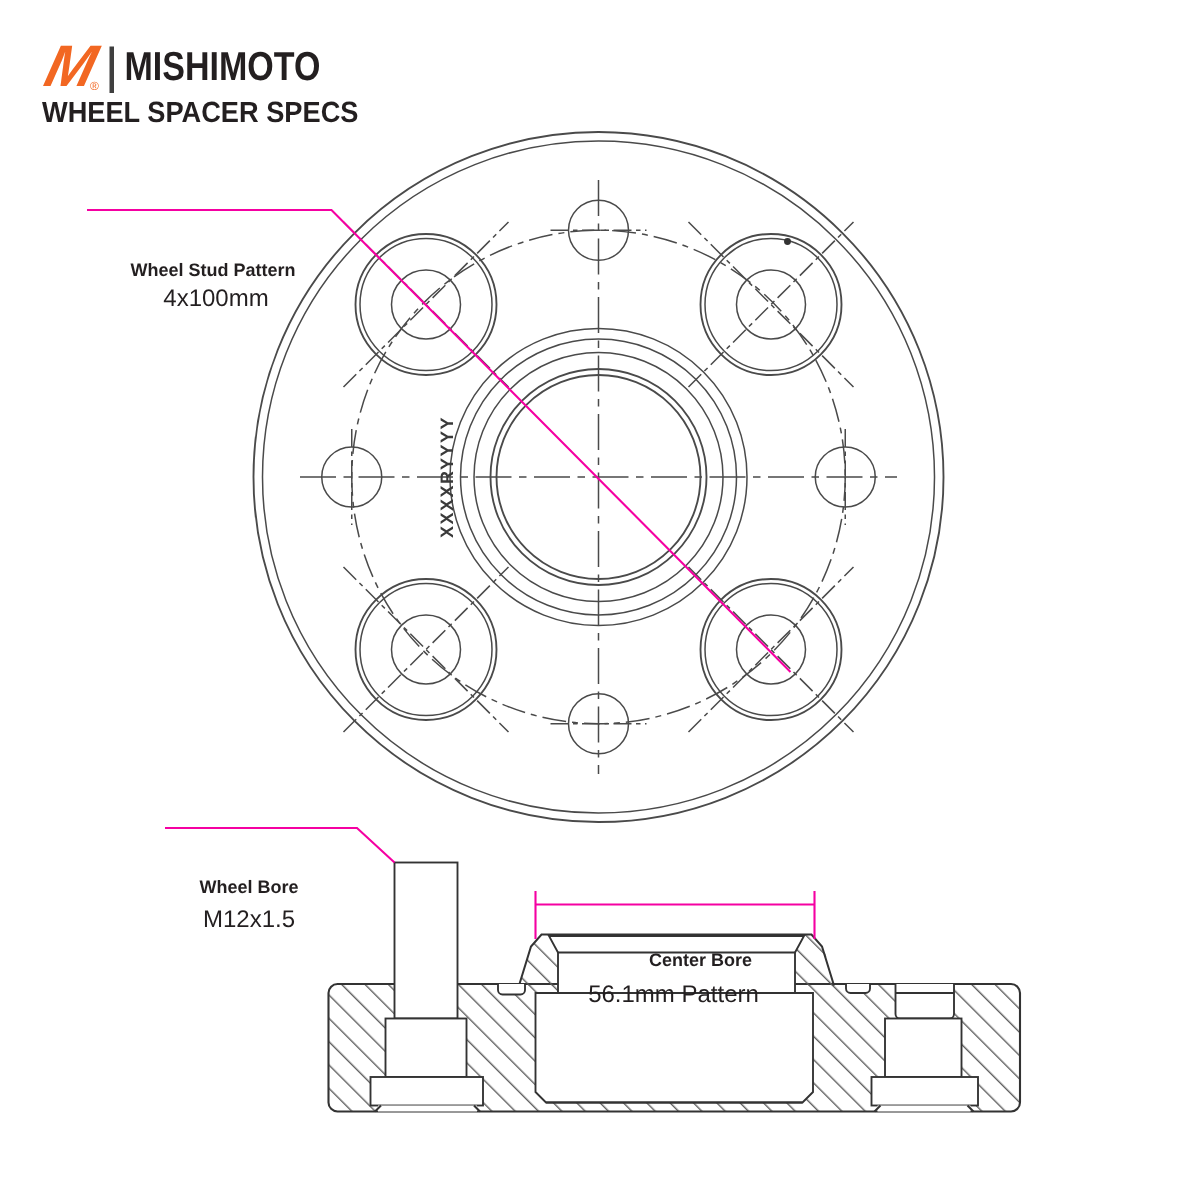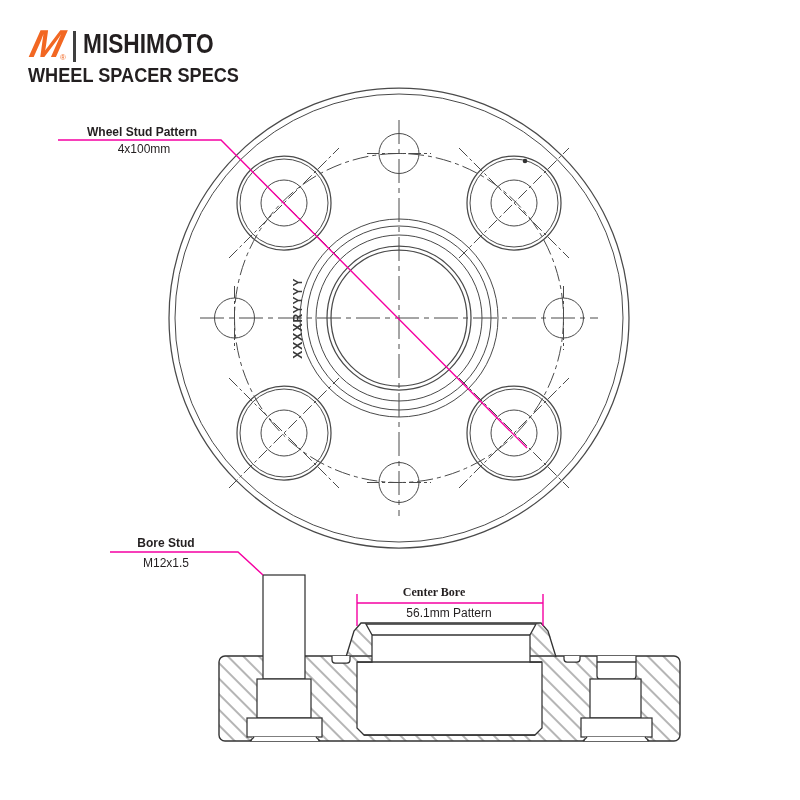--- a/index.html
+++ b/index.html
@@ -7,30 +7,30 @@
     --brand_orange:#F26722;
     --line:#4A4A4A;
     --line_dark:#333333;
     --text:#231F20;
   }
   *{margin:0;padding:0;box-sizing:border-box;}
   html,body{width:800px;height:800px;background:#ffffff;overflow:hidden;
     font-family:"Liberation Sans", sans-serif;color:var(--text);}
   .stage{position:relative;width:800px;height:800px;background:#fff;}
   .stage svg{position:absolute;left:0;top:0;}
-  .lbl{position:absolute;white-space:nowrap;line-height:1.1;}
+  .lbl{position:absolute;white-space:nowrap;line-height:1.1;margin-top:48px;}
   .lbl.center{transform:translateX(-50%);}
   .bold{font-weight:bold;}
   .brand{position:absolute;left:83px;top:29px;font-size:27px;font-weight:bold;
     letter-spacing:0px;transform:scaleX(0.84);transform-origin:left top;}
   .subtitle{position:absolute;left:28px;top:64px;font-size:19.5px;font-weight:bold;
     transform:scaleX(0.93);transform-origin:left top;}
   .logo-divider{position:absolute;left:73px;top:31px;width:3px;height:31px;background:#3f3f3f;}
   .anno{font-size:12px;}
-  .anno-val{font-size:12px;}
+  .anno-val{font-size:16px;}
   .engraving{position:absolute;left:298px;top:318px;font-size:12px;font-weight:bold;
     letter-spacing:1px;color:#3a3a3a;transform:translate(-50%,-50%) rotate(-90deg);}
   .thin{stroke:var(--line);stroke-width:1;fill:none;}
   .thin2{stroke:var(--line);stroke-width:1.25;fill:none;}
   .dark{stroke:var(--line_dark);stroke-width:1.35;fill:none;}
   .white{fill:#ffffff;stroke:var(--line_dark);stroke-width:1.25;}
   .whitenostroke{fill:#ffffff;stroke:none;}
   .magenta{stroke:var(--accent_magenta);stroke-width:1.4;fill:none;}
   .cl{stroke-dasharray:24 5 5 5;}
   .bc{stroke-dasharray:16 4 4 4;}
@@ -167,18 +167,18 @@
 
   <div class="logo-divider"></div>
   <div class="brand">MISHIMOTO</div>
   <div class="subtitle">WHEEL SPACER SPECS</div>
 
   <div class="lbl center anno bold" style="left:142px;top:126px;">Wheel Stud Pattern</div>
   <div class="lbl center anno-val" style="left:144px;top:143px;">4x100mm</div>
 
   <div class="engraving">XXXXRYYYY</div>
 
-  <div class="lbl center anno bold" style="left:166px;top:537px;">Bore Stud</div>
+  <div class="lbl center anno bold" style="left:166px;top:537px;">Wheel Bore</div>
   <div class="lbl center anno-val" style="left:166px;top:557px;text-align:right;">M12x1.5</div>
 
-  <div class="lbl center anno bold" style="left:434px;top:586px;font-family:Liberation Serif, serif;">Center Bore</div>
+  <div class="lbl center anno bold" style="left:467px;top:586px;">Center Bore</div>
   <div class="lbl center anno-val" style="left:449px;top:607px;">56.1mm Pattern</div>
 </div>
 
 </body></html>

